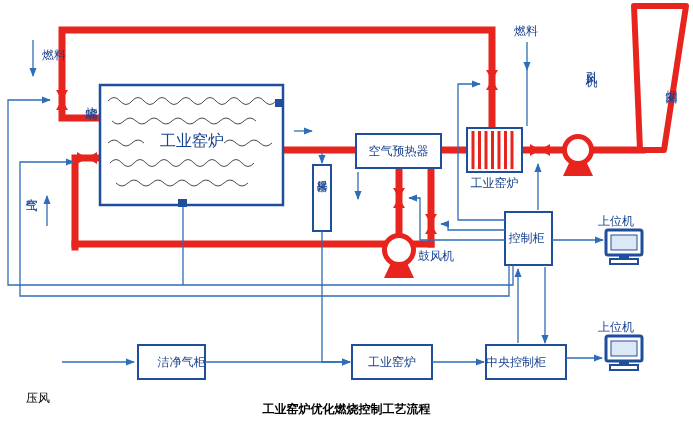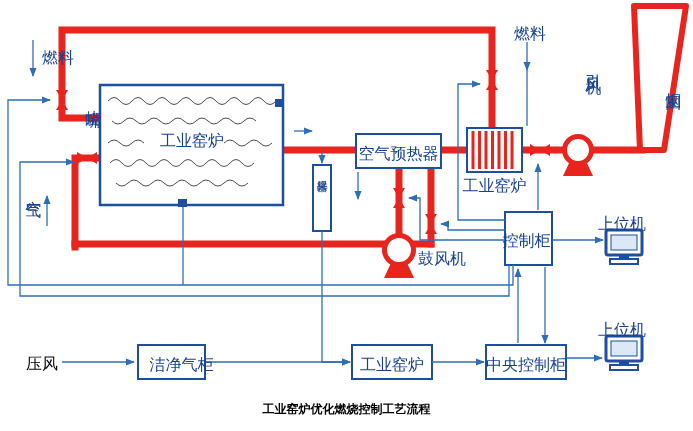--- a/index.html
+++ b/index.html
@@ -1,23 +1,23 @@
 <!DOCTYPE html>
 <html><head>
 <meta charset="utf-8">
 <style>
   html,body{margin:0;padding:0;background:#fff;}
   .stage{position:relative;width:693px;height:431px;background:#ffffff;overflow:hidden;
          font-family:"Liberation Sans",sans-serif;}
   .stage svg{position:absolute;left:0;top:0;}
-  .lbl{position:absolute;color:#17418f;font-size:16px;line-height:1.2;white-space:nowrap;
+  .lbl{position:absolute;color:#17418f;font-size:12px;line-height:1.2;white-space:nowrap;
        font-family:"Liberation Sans",sans-serif;}
   .vert{writing-mode:vertical-rl;text-orientation:upright;letter-spacing:2px;}
   .center{text-align:center;}
-  .black{color:#000;}
+  .black{color:#000;margin-top:37px;}
   .title{font-weight:bold;font-size:12px;color:#000;}
 </style>
 </head>
 <body>
 
 <div class="stage">
 
 <svg width="693" height="431" viewBox="0 0 693 431">
   <defs>
     <marker id="arrB" viewBox="0 0 10 8" refX="9" refY="4" markerWidth="9" markerHeight="8" markerUnits="userSpaceOnUse" orient="auto">

